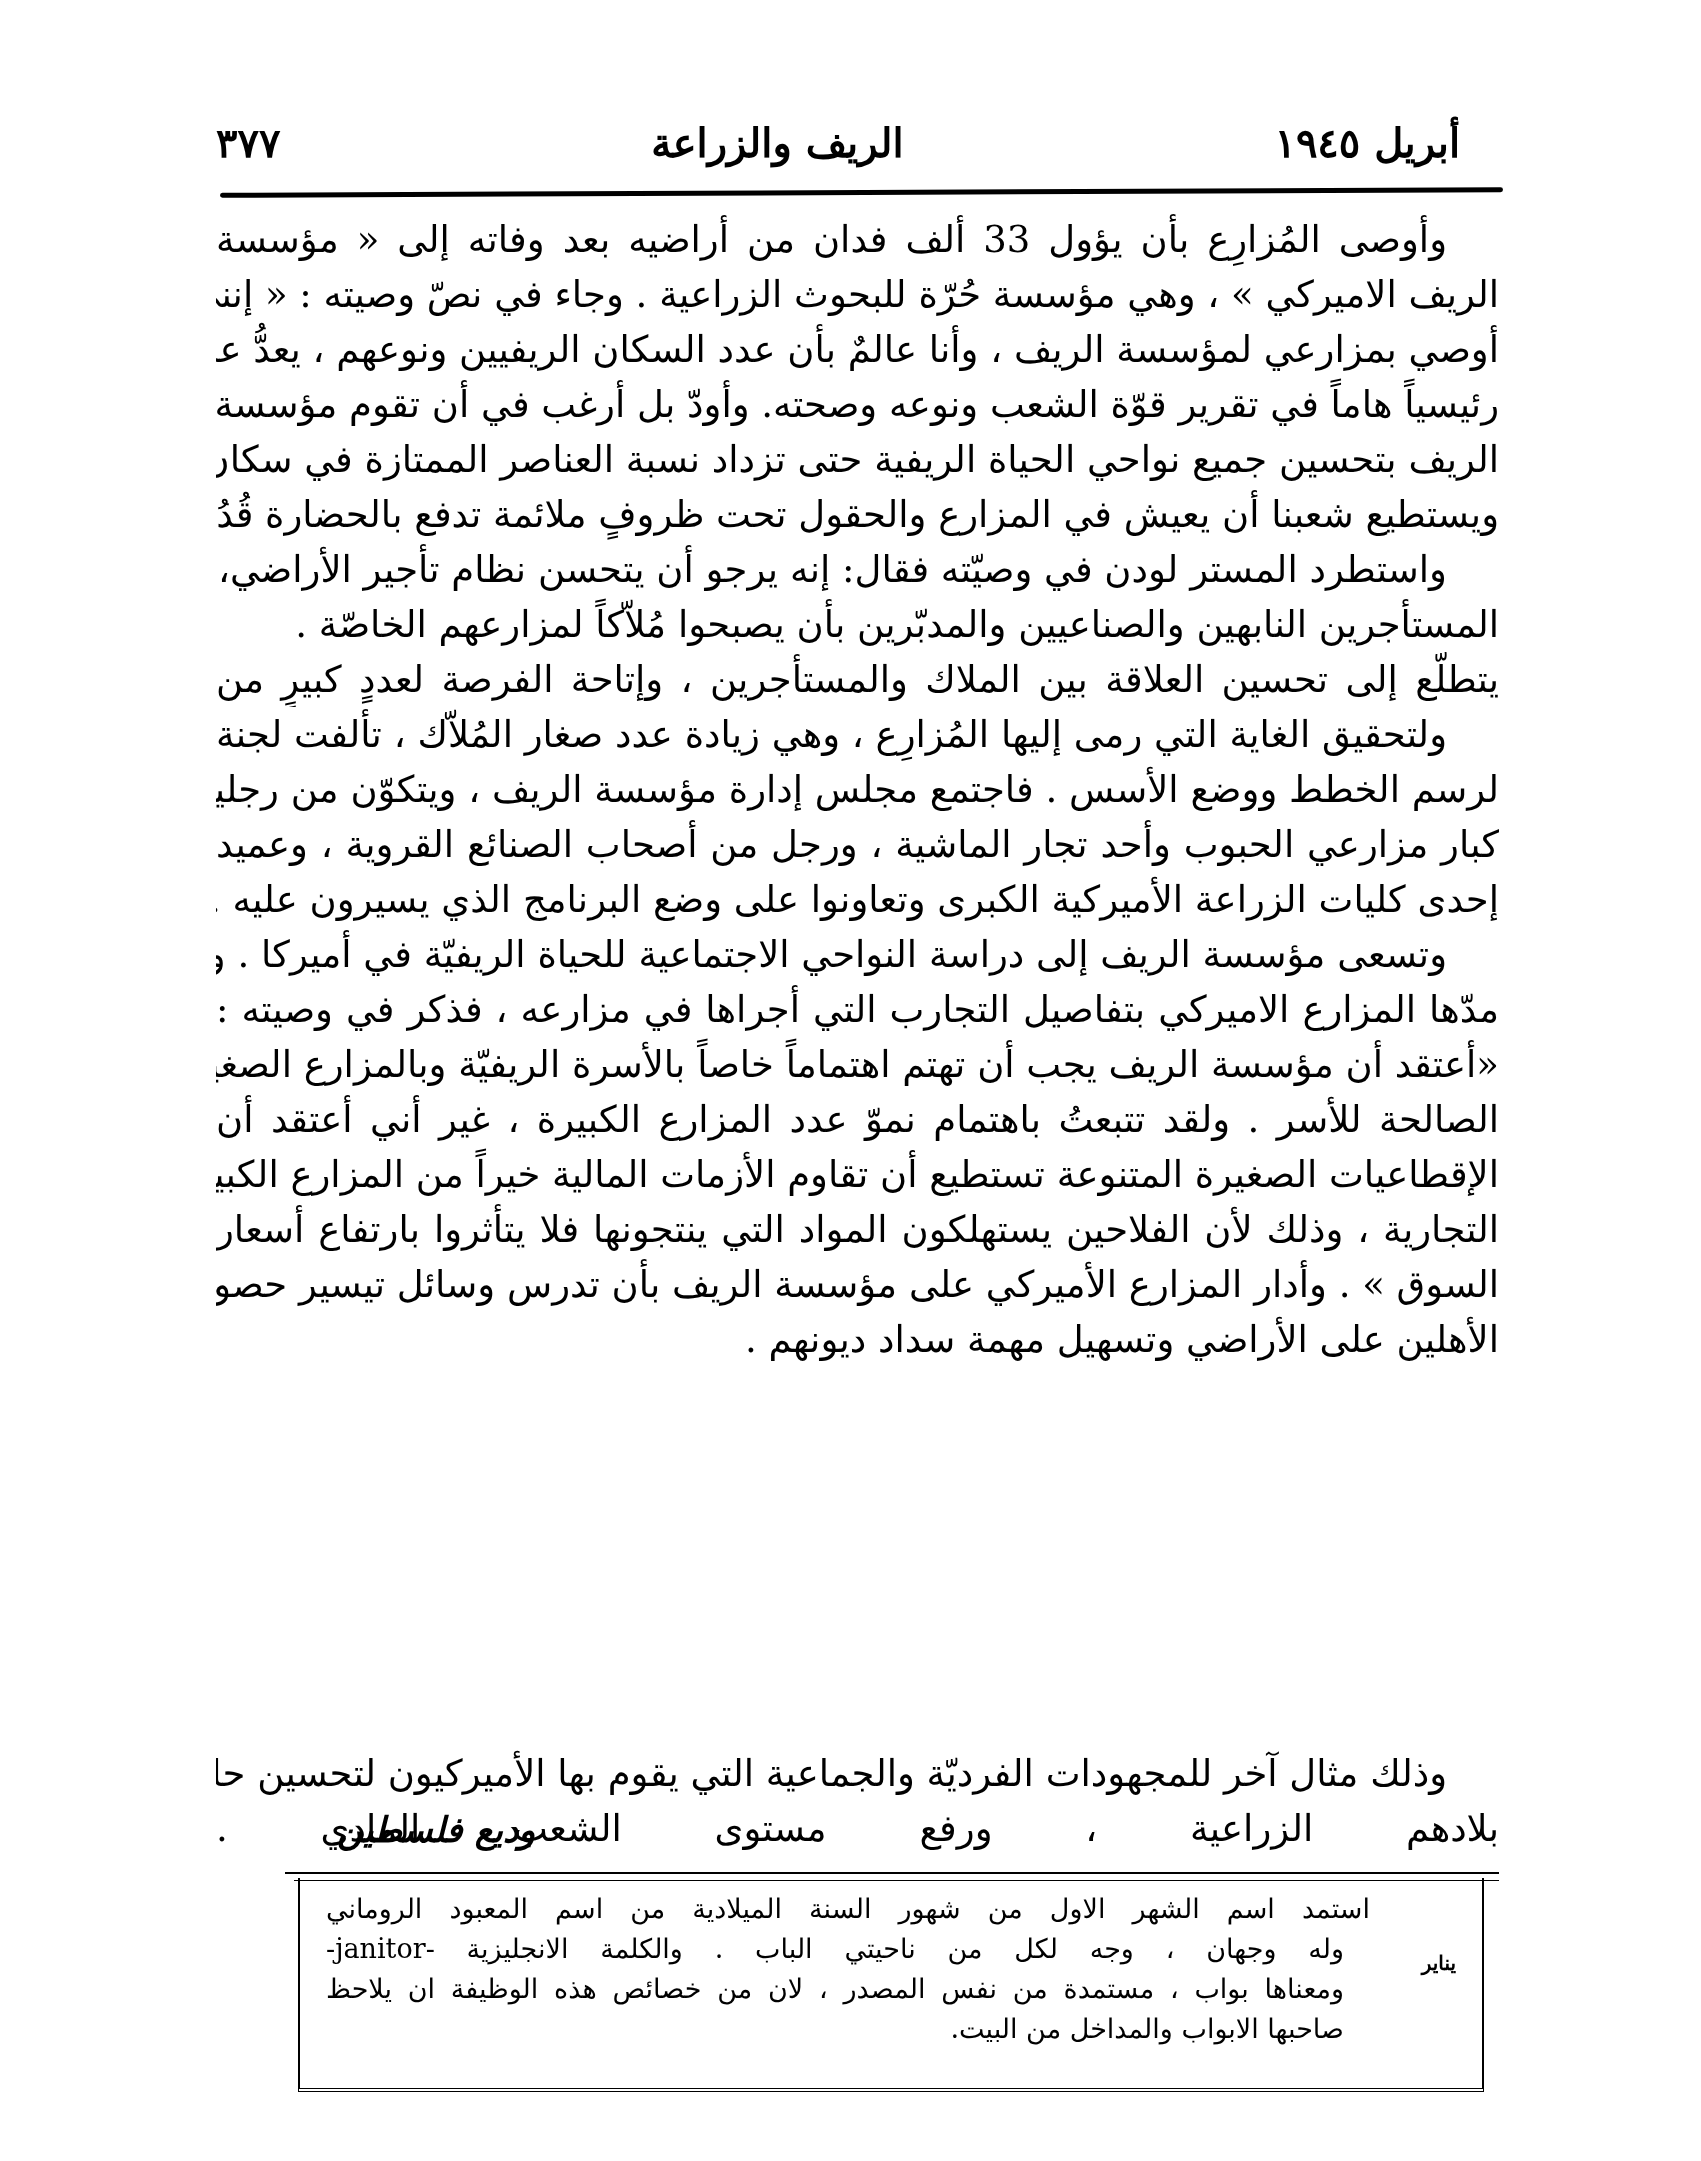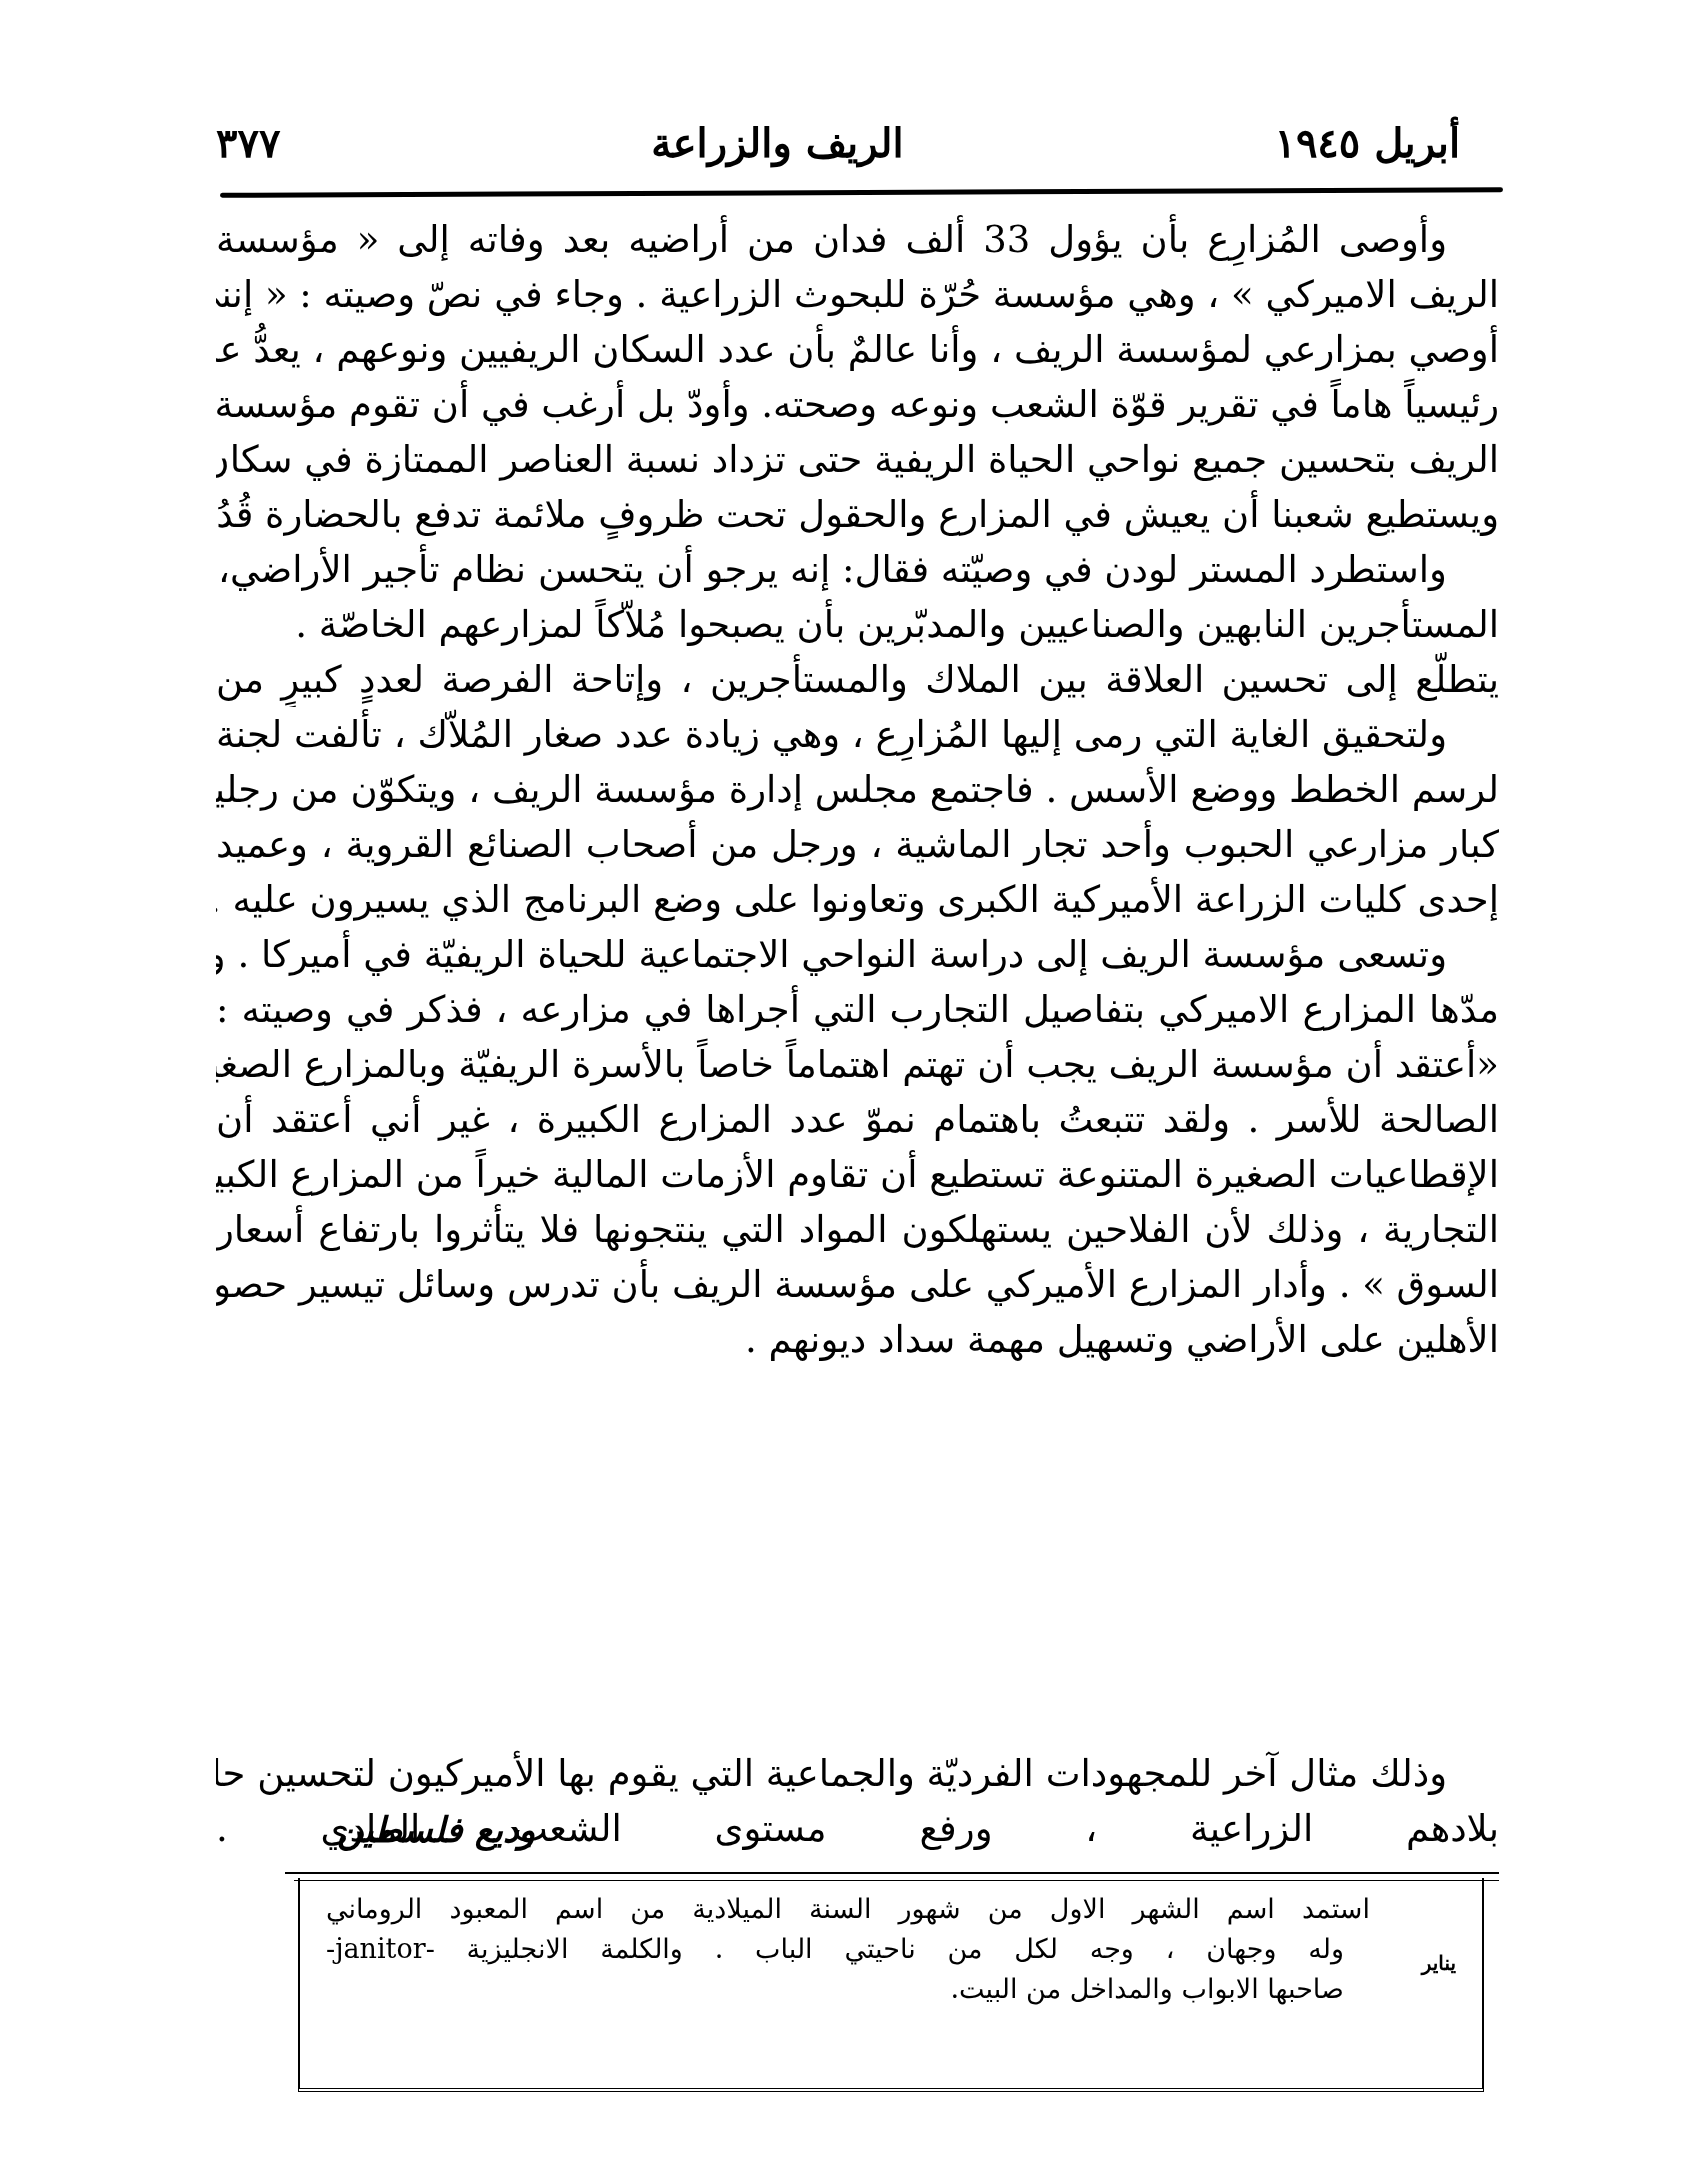--- a/index.html
+++ b/index.html
@@ -73,18 +73,19 @@
   <div class="signature" style="top:1809px">وديع فلسطين</div>
 
   <div class="sep" style="top:1872px"></div>
   <div class="sep" style="top:1880px; height:1.3px; left:294px"></div>
 
   <div class="footnote-box">
     <div class="fn-label">يناير</div>
     <div class="fn-text">
       <span class="fn-line first">استمد اسم الشهر الاول من شهور السنة الميلادية من اسم المعبود الروماني</span>
       <span class="fn-line">وله وجهان ، وجه لكل من ناحيتي الباب . والكلمة الانجليزية -janitor-</span>
+      <span class="fn-line">ومعناها بواب ، مستمدة من نفس المصدر ، لان من خصائص هذه الوظيفة ان يلاحظ</span>
       <span class="fn-line last">صاحبها الابواب والمداخل من البيت.</span>
     </div>
   </div>
 
 </div>
 
 
 </body></html>

